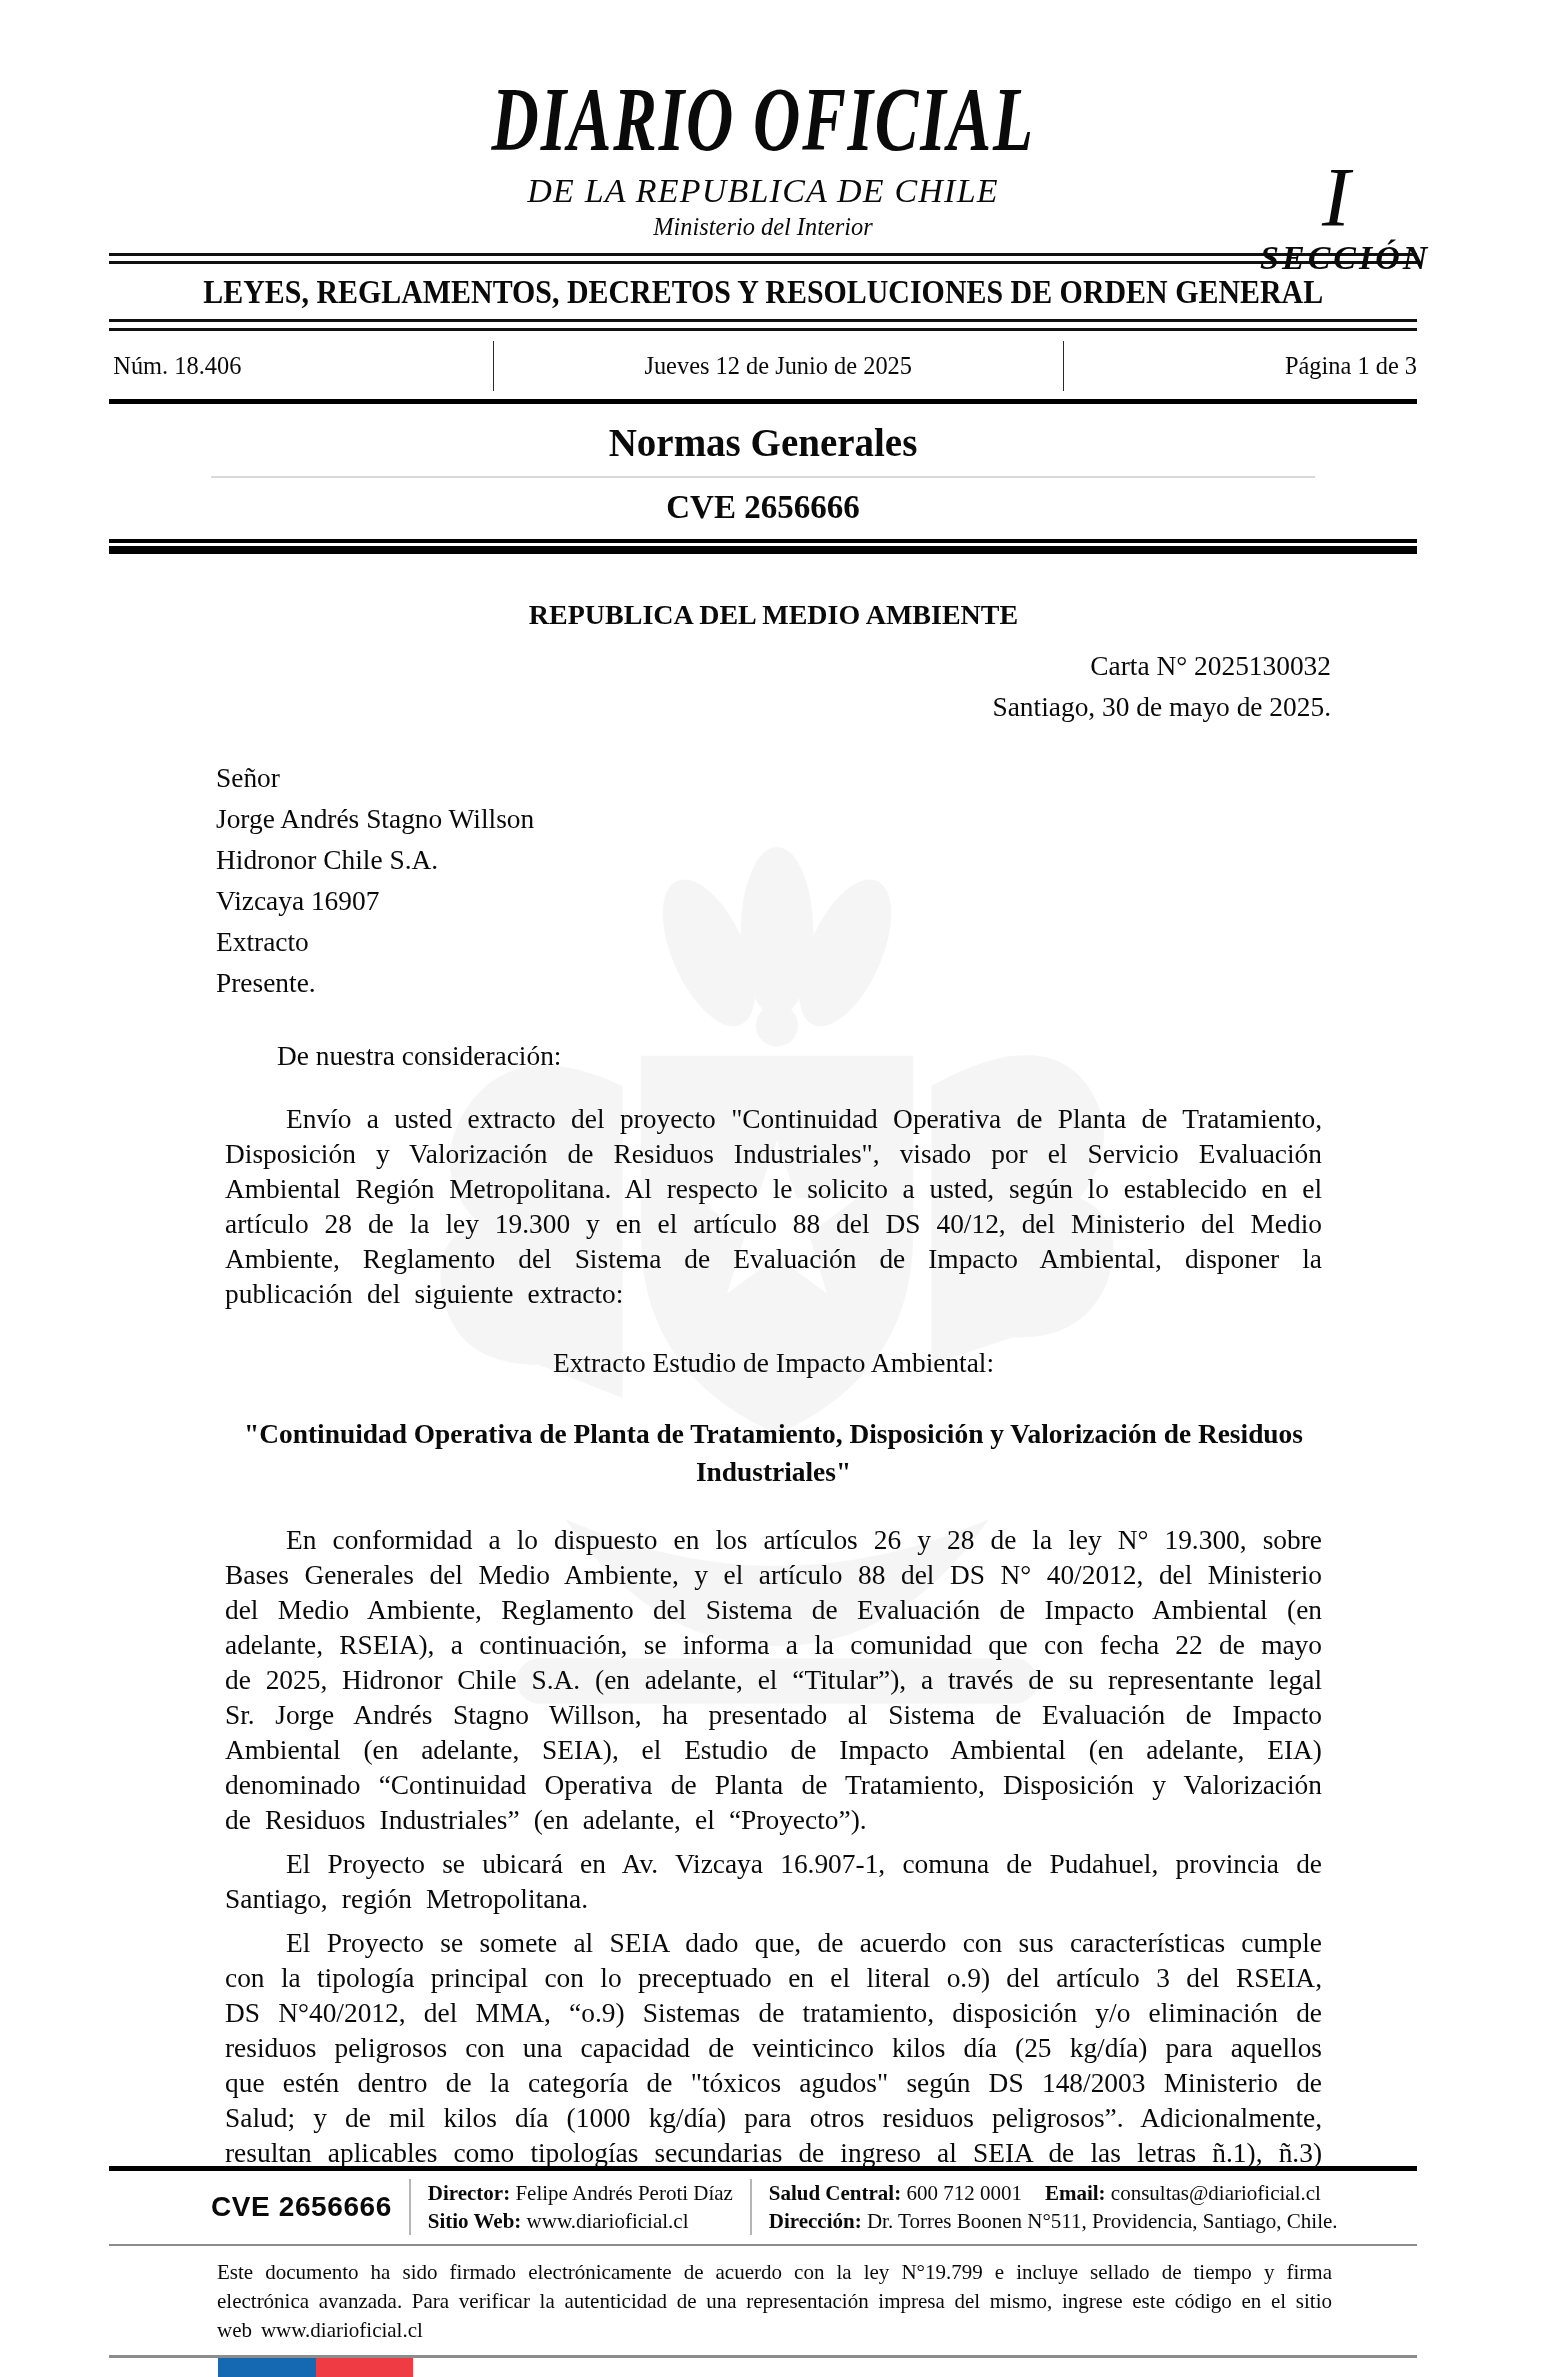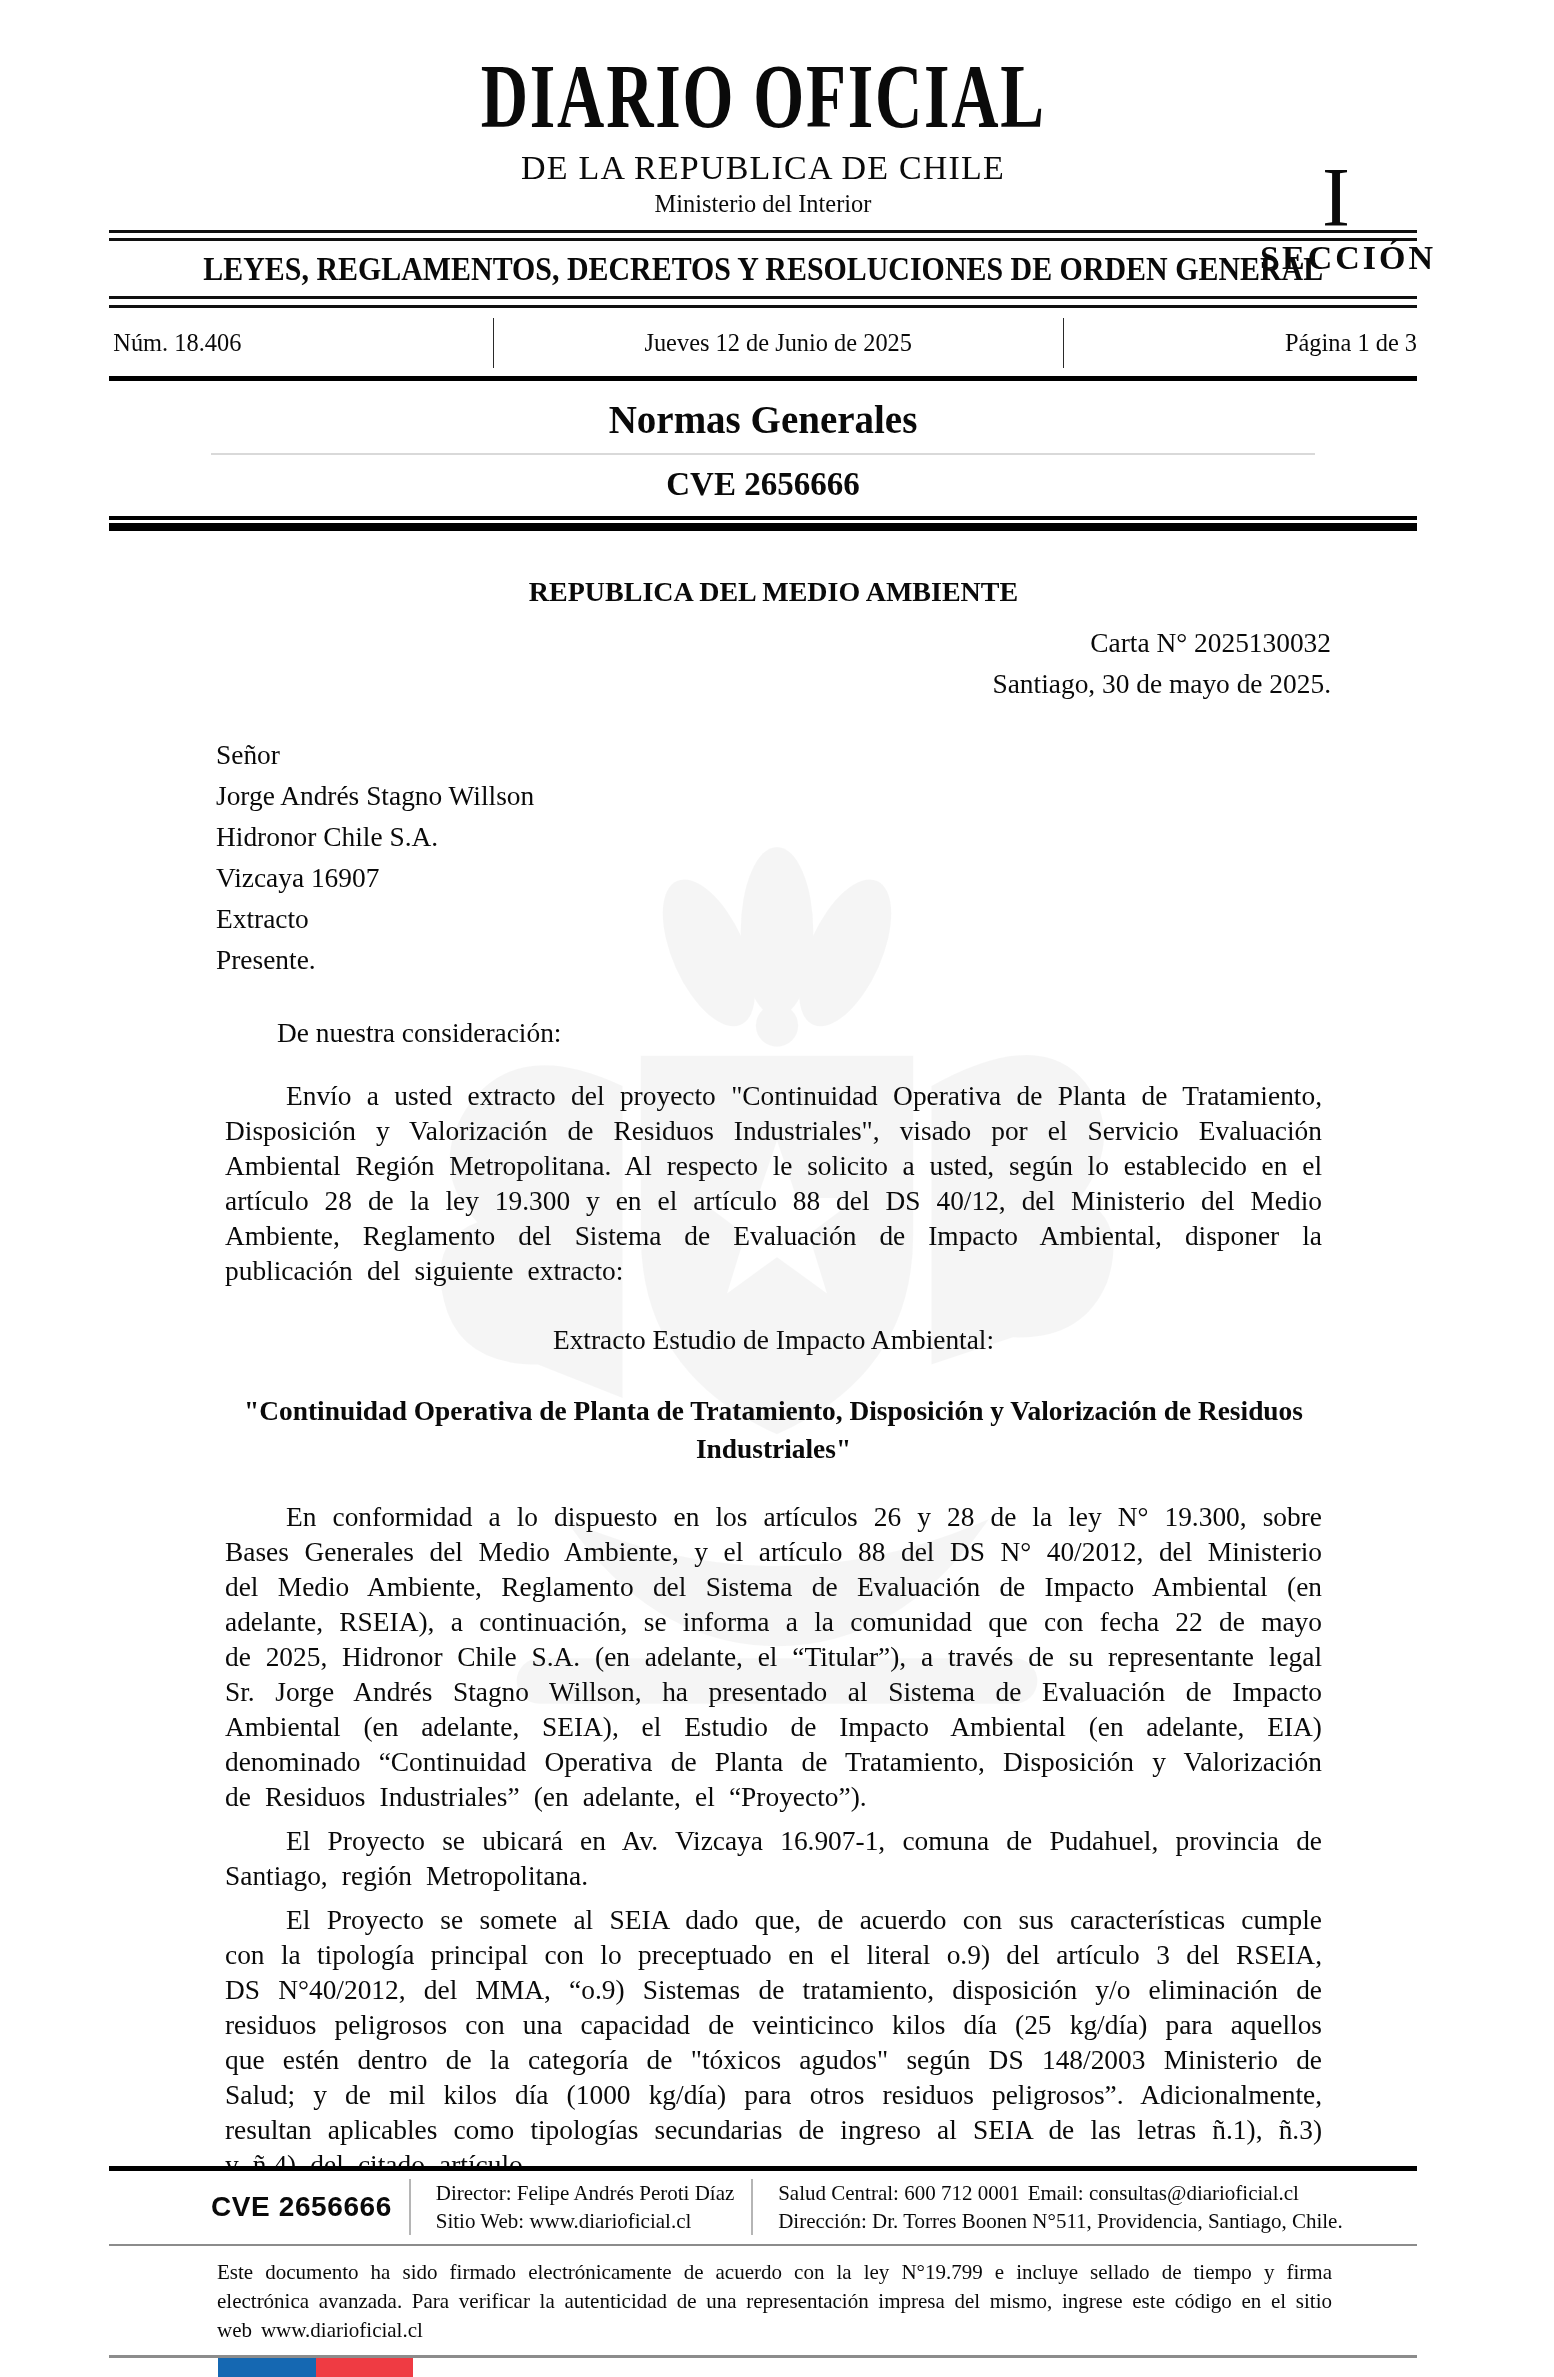--- a/index.html
+++ b/index.html
@@ -12,21 +12,21 @@
     overflow:hidden;
     margin:0 auto;
   }
   
   .watermark{
     position:absolute;left:338px;top:841px;width:878px;height:914px;
     opacity:.065;pointer-events:none;
   }
   
   .header-box{margin:0 137px 0 109px;position:relative;}
-  .masthead{position:relative;text-align:center;padding-top:51px;}
+  .masthead{position:relative;text-align:center;padding-top:74px;font-style:italic;}
   .m-title{font-size:91px;line-height:1;font-weight:bold;white-space:nowrap;}
   .m-title .squeeze{display:inline-block;transform:scaleX(.72);transform-origin:center;letter-spacing:2.4px;}
   .m-sub{font-size:34px;line-height:1.15;margin-top:6.1px;letter-spacing:1.2px;}
   .m-min{font-size:24.4px;line-height:1.1;margin-top:3.7px;}
   .section-block{position:absolute;right:4.9px;top:160px;width:152px;text-align:center;}
   .section-i{font-size:84px;line-height:.9;}
   .section-label{font-size:34px;font-weight:bold;letter-spacing:3px;margin-top:3.7px;}
   .rule-double{border-top:3.7px solid #101010;border-bottom:3.7px solid #101010;height:5.5px;margin-top:12.2px;}
   .banner{font-size:34px;font-weight:bold;text-align:center;margin:8.5px 0;white-space:nowrap;}
   .banner .squeeze{display:inline-block;transform:scaleX(.88);transform-origin:center;}
@@ -56,21 +56,21 @@
   .extract-head{text-align:center;margin-top:34px;}
   .extract-title{text-align:center;font-weight:bold;margin-top:34px;line-height:38px;}
   p.p2{margin-top:32px;}
   
   .footer{position:absolute;left:109px;right:137px;top:2166px;background:#fff;}
   .f-rule-top{height:4.9px;background:#000;}
   .f-row{display:flex;align-items:center;padding:8.5px 0 8.5px 102px;gap:17px;}
   .f-cve{font-family:"Liberation Sans", sans-serif;font-weight:bold;font-size:28px;white-space:nowrap;letter-spacing:0.6px;}
   .f-sep{width:1.8px;align-self:stretch;background:#b5b5b5;}
   .f-col{font-size:21px;line-height:28px;white-space:nowrap;}
-  .f-col b{font-weight:normal;margin-left:8px;}
+  .f-col b{font-weight:bold;}
   .f-email{margin-left:23px;}
   .f-rule-gray{height:2.4px;background:#8c8c8c;}
   .legal{font-size:21px;line-height:29px;text-align:justify;margin:12.2px 0 9.8px 0;padding-left:108px;padding-right:85px;word-spacing:3.7px;}
   .flag{display:flex;margin-left:109px;width:195px;height:22px;}
   .flag div{width:98px;height:22px;}
 </style>
 </head>
 <body>
 
 <div class="page">

